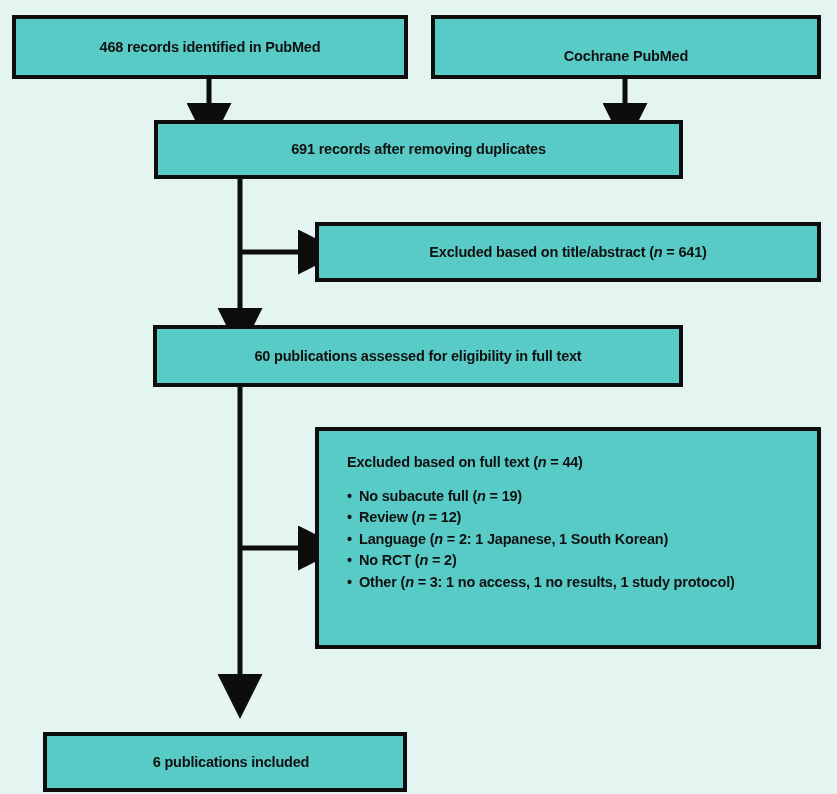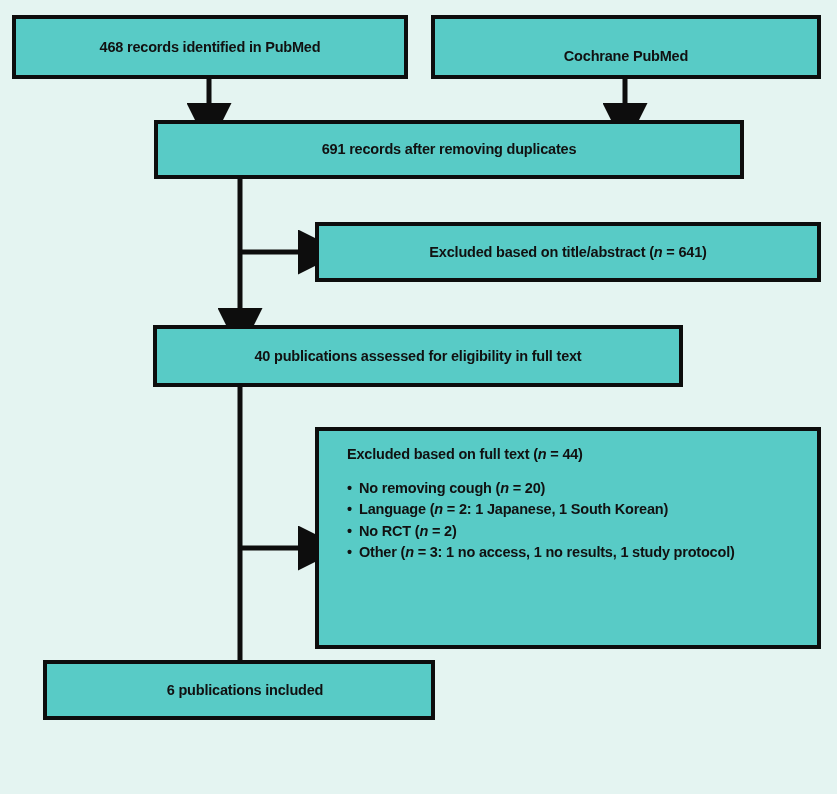--- a/index.html
+++ b/index.html
@@ -40,28 +40,28 @@
   .box.left-align {
     align-items: flex-start;
     justify-content: flex-start;
   }
   .box.left-align .label {
     text-align: left;
   }
   
   #box-pubmed      { left: 12px;  top: 15px;  width: 396px; height: 64px; }
   #box-cochrane    { left: 431px; top: 15px;  width: 390px; height: 64px; }
-  #box-dedup       { left: 154px; top: 120px; width: 590px; height: 59px; }
+  #box-dedup       { left: 154px; top: 120px; width: 529px; height: 59px; }
   #box-excl-title  { left: 315px; top: 222px; width: 506px; height: 60px; align-items: center; }
   #box-eligibility { left: 153px; top: 325px; width: 530px; height: 62px; }
   #box-excl-full   { left: 315px; top: 427px; width: 506px; height: 222px; }
-  #box-included    { left: 43px;  top: 660px; width: 392px; height: 60px; padding-left: 12px; }
+  #box-included    { left: 43px;  top: 732px; width: 364px; height: 60px; padding-left: 12px; }
 
   #box-excl-full .label {
-    padding: 16px 0 0 28px;
+    padding: 24px 0 0 28px;
     font-size: 14.5px;
     line-height: 1.0;
   }
   .excl-heading {
     margin: 0 0 19px 0;
     font-weight: bold;
   }
   .excl-list {
     margin: 0;
     padding: 0;
@@ -142,31 +142,34 @@
     <div class="label">691 records after removing duplicates</div>
   </div>
 
   <div class="box" id="box-excl-title">
     <div class="label">
       <span>Excluded based on title/abstract (</span><em class="n">n</em><span> = 641)</span>
     </div>
   </div>
 
   <div class="box" id="box-eligibility">
-    <div class="label">40 publications assessed for eligibility in full text</div>
+    <div class="label">60 publications assessed for eligibility in full text</div>
   </div>
 
   <div class="box left-align" id="box-excl-full">
     <div class="label">
       <p class="excl-heading">
         <span>Excluded based on full text (</span><em class="n">n</em><span> = 44)</span>
       </p>
       <ul class="excl-list">
         <li>
-          <span class="bullet">•</span><span>No removing cough (</span><em class="n">n</em><span> = 20)</span>
+          <span class="bullet">•</span><span>No subacute full (</span><em class="n">n</em><span> = 19)</span>
+        </li>
+        <li>
+          <span class="bullet">•</span><span>Review (</span><em class="n">n</em><span> = 12)</span>
         </li>
         <li>
           <span class="bullet">•</span><span>Language (</span><em class="n">n</em><span> = 2: 1 Japanese, 1 South Korean)</span>
         </li>
         <li>
           <span class="bullet">•</span><span>No RCT (</span><em class="n">n</em><span> = 2)</span>
         </li>
         <li>
           <span class="bullet">•</span><span>Other (</span><em class="n">n</em><span> = 3: 1 no access, 1 no results, 1 study protocol)</span>
         </li>

